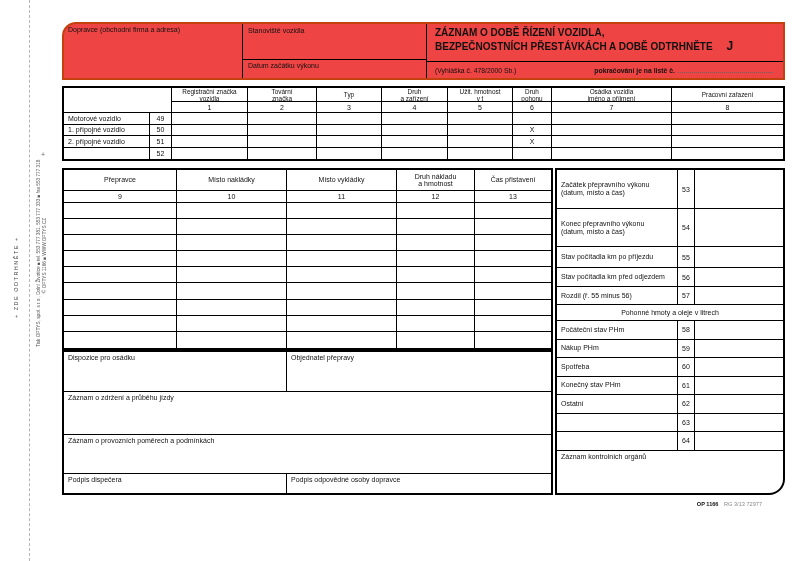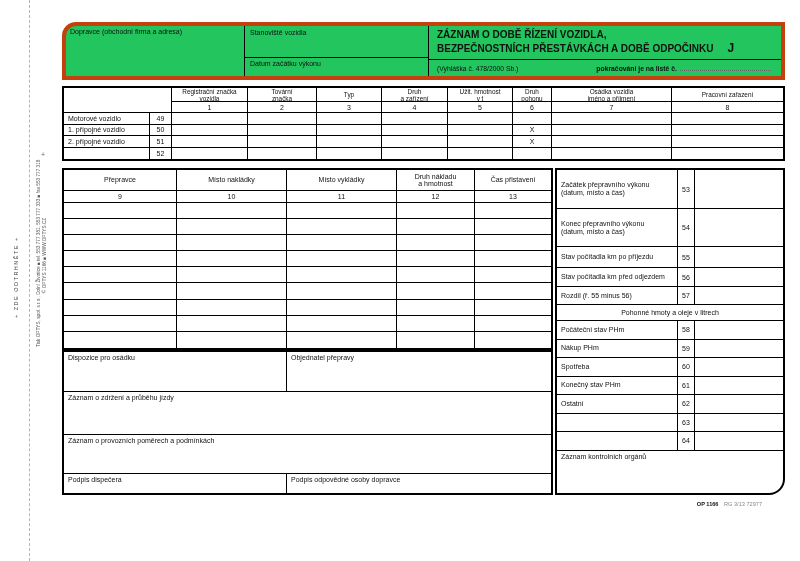--- a/index.html
+++ b/index.html
@@ -6,22 +6,22 @@
   .page{position:relative;width:800px;height:561px;background:#fff;overflow:hidden;
         font-family:"Liberation Sans", sans-serif;color:#111;}
   
   .perf{position:absolute;left:29px;top:0;height:561px;border-left:1px dashed #b5b5b5;}
   .tear{position:absolute;left:13px;top:318px;transform:rotate(-90deg);transform-origin:0 0;
         font-size:5.5px;letter-spacing:1.5px;color:#444;white-space:nowrap;}
   .printinfo{position:absolute;left:36px;top:347px;transform:rotate(-90deg);transform-origin:0 0;
         font-size:4.7px;line-height:6px;color:#555;white-space:nowrap;width:183px;text-align:center;}
   .plusmark{position:absolute;left:41px;top:151px;font-size:7px;color:#666;}
   
-  .hdr{position:absolute;left:62px;top:22px;width:723px;height:58px;border:4px solid #c2410c;
-       border-top-left-radius:14px;box-sizing:border-box;display:flex;background:#22c55e;}
+  .hdr{position:absolute;left:62px;top:22px;width:723px;height:58px;border:2px solid #c2410c;
+       border-top-left-radius:14px;box-sizing:border-box;display:flex;background:#ef4444;}
   .hdr-carrier{width:179px;border-right:1px solid #000;padding:3px 5px;font-size:7px;box-sizing:border-box;
        border-top-left-radius:11px;}
   .hdr-mid{width:184px;border-right:1px solid #000;display:flex;flex-direction:column;box-sizing:border-box;}
   .hdr-station{flex:1;border-bottom:1px solid #000;padding:3px 5px;font-size:7px;}
   .hdr-date{height:14px;padding:2px 5px;font-size:7px;}
   .hdr-right{flex:1;display:flex;flex-direction:column;}
   .hdr-title{flex:1;border-bottom:1px solid #000;padding:3px 8px 0;font-weight:bold;font-size:10px;line-height:12.5px;}
   .hdr-j{font-size:12px;margin-left:14px;}
   .hdr-sub{height:16px;display:flex;align-items:center;font-size:6.8px;padding:0 8px;}
   .hdr-decree{white-space:nowrap;}
@@ -94,21 +94,21 @@
 
   <div class="hdr">
     <div class="hdr-carrier ncell">Dopravce (obchodní firma a adresa)</div>
     <div class="hdr-mid">
       <div class="hdr-station">Stanoviště vozidla</div>
       <div class="hdr-date">Datum začátku výkonu</div>
     </div>
     <div class="hdr-right">
       <div class="hdr-title">
         <span>ZÁZNAM O DOBĚ ŘÍZENÍ VOZIDLA,</span><br>
-        <span>BEZPEČNOSTNÍCH PŘESTÁVKÁCH A DOBĚ ODPOČINKU</span><span class="hdr-j">J</span>
+        <span>BEZPEČNOSTNÍCH PŘESTÁVKÁCH A DOBĚ ODTRHNĚTE</span><span class="hdr-j">J</span>
       </div>
       <div class="hdr-sub">
         <span class="hdr-decree">(Vyhláška č. 478/2000 Sb.)</span>
         <span class="hdr-cont">pokračování je na listě č.</span>
         <span class="dotline"></span>
       </div>
     </div>
   </div>
 
   <div class="vtab">

